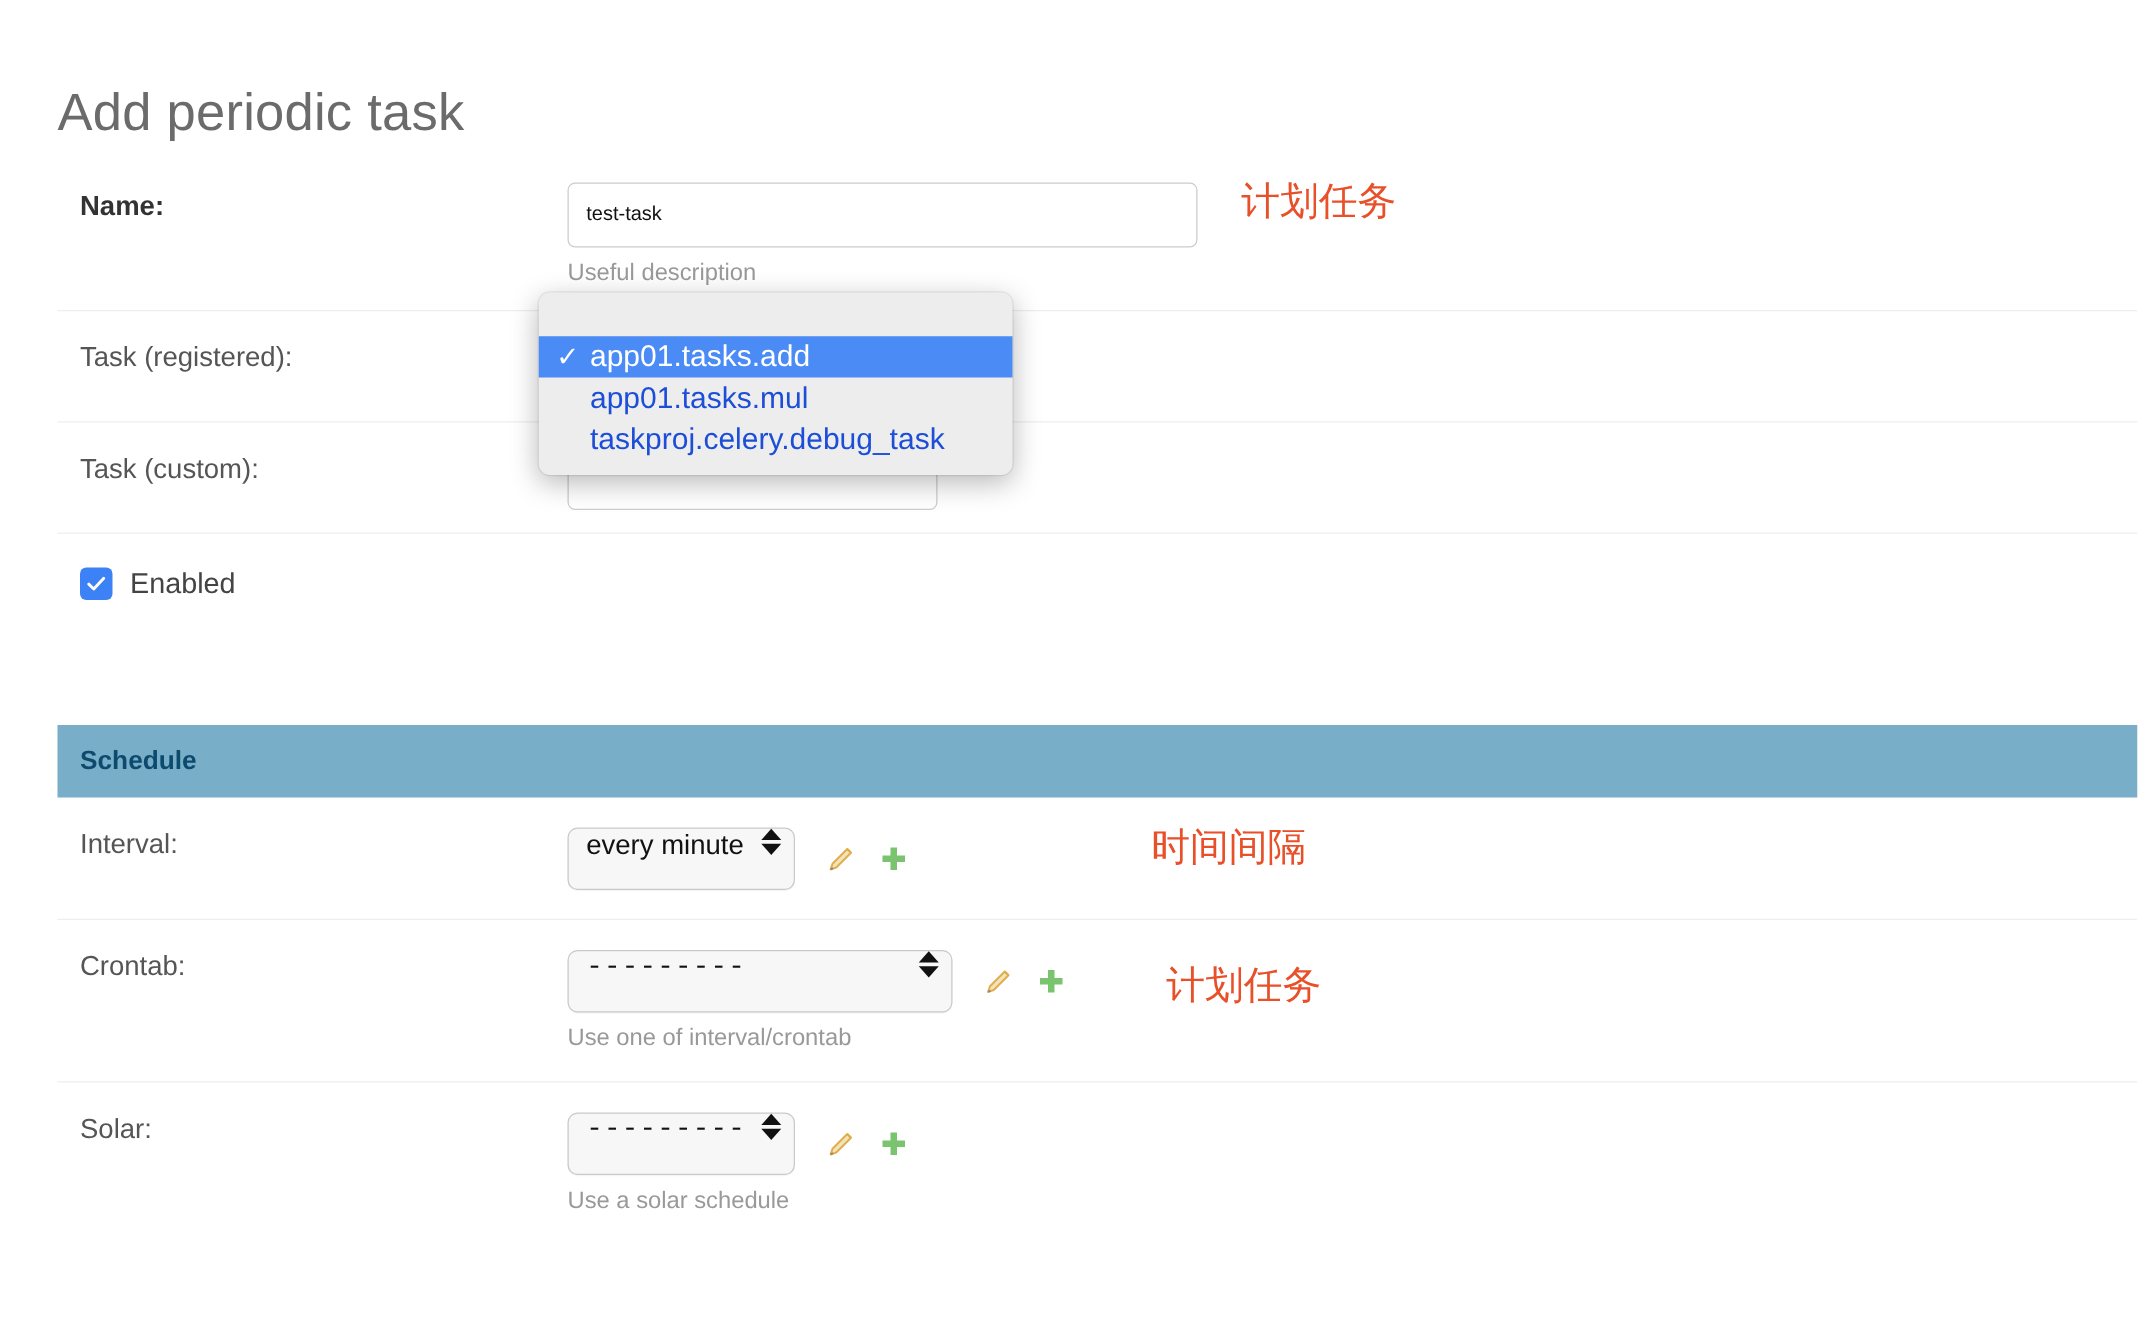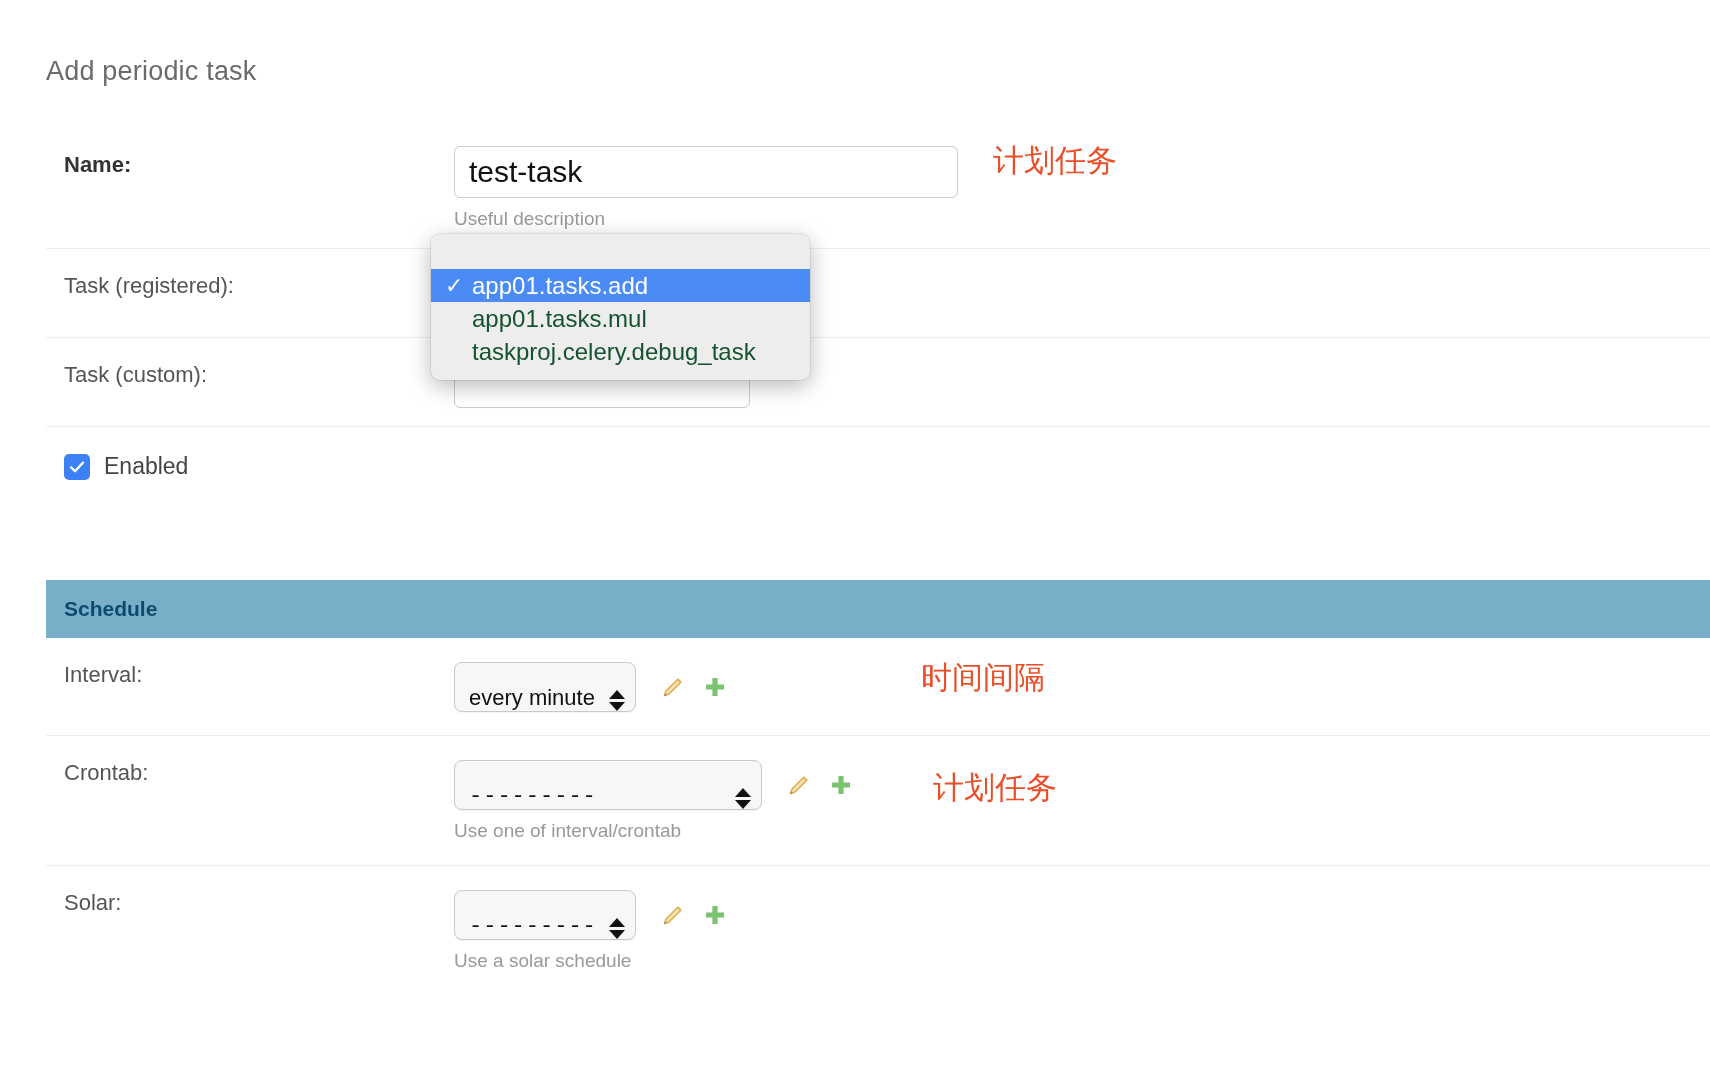--- a/index.html
+++ b/index.html
@@ -10,21 +10,21 @@
     overflow: hidden;
     font-family: "Liberation Sans", "DejaVu Sans", sans-serif;
     -webkit-font-smoothing: antialiased;
   }
   .page { position: relative; width: 1710px; height: 1072px; }
 
   
   .page-title {
     position: absolute;
     left: 46px; top: 38px;
-    font-size: 27px;
+    font-size: 42px;
     font-weight: 400;
     color: #6b6b6b;
     letter-spacing: 0.2px;
   }
 
   
   .form-body {
     position: absolute;
     left: 46px; top: 128px;
     width: 1664px;
@@ -50,41 +50,41 @@
   .field-col {
     margin-left: 408px;
     position: relative;
   }
 
   .text-input {
     display: block;
     width: 504px;
     height: 52px;
     padding: 6px 14px;
-    font-size: 30px;
+    font-size: 16px;
     color: #111111;
     border: 1px solid #cccccc;
     border-radius: 6px;
     background: #ffffff;
     font-family: "Liberation Sans", sans-serif;
     outline: none;
   }
   .text-input.small { width: 296px; }
 
   .helptext {
     display: block;
     margin-top: 10px;
     font-size: 19px;
     color: #999999;
   }
 
   
   .select-box {
     display: inline-flex;
-    align-items: flex-end;
+    align-items: flex-start;
     justify-content: space-between;
     height: 50px;
     padding: 0 10px 0 14px;
     background: #f7f7f7;
     border: 1px solid #c9c9c9;
     border-radius: 8px;
     font-size: 22px;
     color: #111111;
     vertical-align: middle;
     box-shadow: 0 1px 0 rgba(0,0,0,0.04);
@@ -184,21 +184,21 @@
     box-shadow: 0 6px 22px rgba(0,0,0,0.28), 0 0 0 1px rgba(0,0,0,0.07);
     padding: 35px 0 12px 0;
     z-index: 40;
   }
   .dd-item {
     display: flex;
     align-items: center;
     height: 33px;
     padding-left: 14px;
     font-size: 24px;
-    color: #14532d;
+    color: #1d4ed8;
     white-space: nowrap;
     cursor: default;
   }
   .dd-item.selected { background: #4a8bf5; color: #ffffff; }
   .dd-check {
     width: 27px;
     flex: none;
     font-size: 22px;
     text-align: left;
   }

